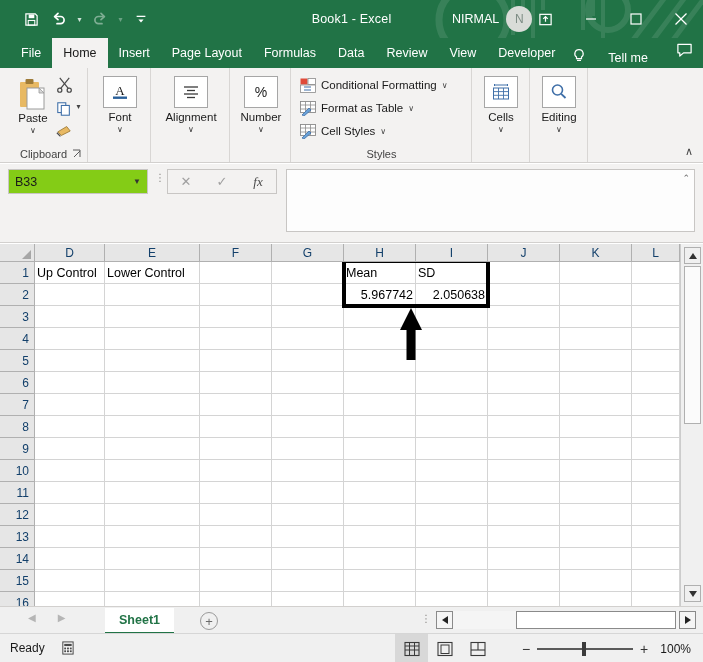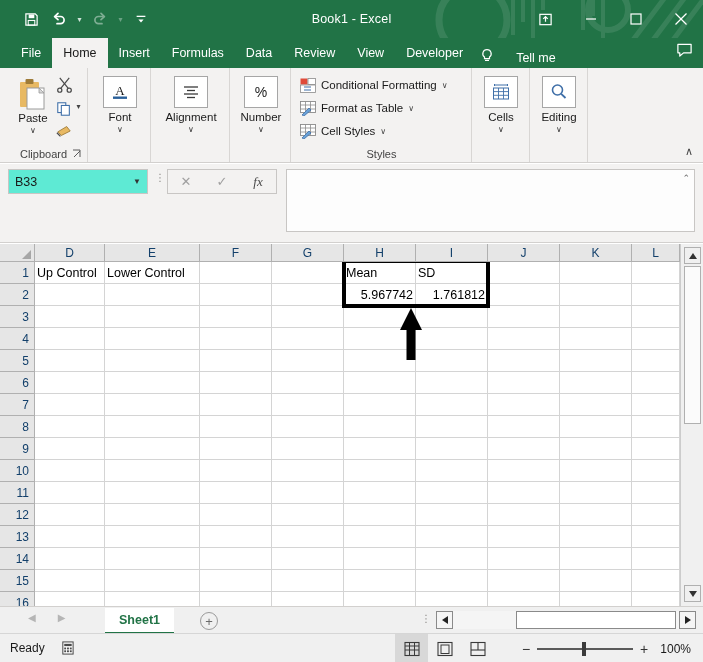--- a/index.html
+++ b/index.html
@@ -169,21 +169,21 @@
   
   .fbrow {
     position: absolute; left: 0; top: 164px;
     width: 703px; height: 79px;
     background: #f3f2f1;
     border-bottom: 1px solid #d2d0ce;
   }
   .namebox {
     position: absolute; left: 8px; top: 5px;
     width: 140px; height: 25px;
-    background: #5eead4; border: 1px solid #c8c6c4;
+    background: #84cc16; border: 1px solid #c8c6c4;
     display: flex; align-items: center;
     padding: 0 6px; font-size: 12.5px; color: #1a1a1a;
   }
   .namebox .nb-caret {
     margin-left: auto; font-size: 8px; color: #333;
   }
   .nb-grip {
     position: absolute; left: 155px; top: 11px;
     font-size: 10px; color: #8a8886; letter-spacing: 0;
     line-height: 6px; text-align: center; width: 6px;
@@ -451,20 +451,24 @@
             <line x1="3" y1="5" x2="13" y2="5" stroke="#fff" stroke-width="1.5"></line>
             <path d="M5 8.5h6L8 12z" fill="#fff"></path>
           </svg>
       </div>
     </div>
 
     <div class="title-center">
       <span class="title-text">Book1  -  Excel</span>
     </div>
 
+    <div class="acct">
+      <span class="acct-name">NIRMAL</span>
+      <span class="avatar">N</span>
+    </div>
 
     <div class="wincontrols">
       <div class="wc">
         <svg width="15" height="15" viewBox="0 0 16 16">
             <rect x="2" y="2.5" width="12" height="11" fill="none" stroke="#fff" stroke-width="1.3"></rect>
             <path d="M8 10.5V5M5.6 7.4 8 5l2.4 2.4" fill="none" stroke="#fff" stroke-width="1.3"></path>
           </svg>
       </div>
       <div class="wc">
         <svg width="12" height="12" viewBox="0 0 12 12">
@@ -483,20 +487,21 @@
           </svg>
       </div>
     </div>
   </div>
 
   <div class="tabstrip">
     <div style="width:10px"></div>
     <div class="tab">File</div>
     <div class="tab active">Home</div>
     <div class="tab">Insert</div>
+    <div class="tab">Page Layout</div>
     <div class="tab">Formulas</div>
     <div class="tab">Data</div>
     <div class="tab">Review</div>
     <div class="tab">View</div>
     <div class="tab">Developer</div>
     <div class="tellme-wrap">
       <span class="bulb">
         <svg width="14" height="16" viewBox="0 0 14 16">
             <path d="M7 1.6a4.1 4.1 0 0 0-2.5 7.4v1.6h5V9A4.1 4.1 0 0 0 7 1.6z" fill="none" stroke="#fff" stroke-width="1.2"></path>
             <line x1="5" y1="12.4" x2="9" y2="12.4" stroke="#fff" stroke-width="1.2"></line>
@@ -751,21 +756,21 @@
         <div class="hline" style="top: 241px;"></div>
         <div class="hline" style="top: 263px;"></div>
         <div class="hline" style="top: 285px;"></div>
         <div class="hline" style="top: 307px;"></div>
         <div class="hline" style="top: 329px;"></div>
         <div class="cell" style="left: 0px; width: 78px; top: 0px;">Up Control</div>
         <div class="cell" style="left: 70px; width: 95px; top: 0px;">Lower Control</div>
         <div class="cell" style="left: 309px; width: 72px; top: 0px;">Mean</div>
         <div class="cell" style="left: 381px; width: 72px; top: 0px;">SD</div>
         <div class="cell num" style="left: 309px; width: 72px; top: 22px;">5.967742</div>
-        <div class="cell num" style="left: 381px; width: 72px; top: 22px;">1.761812</div>
+        <div class="cell num" style="left: 381px; width: 72px; top: 22px;">2.050638</div>
         <div class="thickbox" style="left: 307px; top: -3px; width: 148px; height: 49px; border-color: rgb(0, 0, 0);"></div>
         <div class="arrow" style="left: 364px; top: 46px;"><svg width="24" height="52" viewBox="0 0 24 52">
             <path d="M12 0 L23 22 L16.5 22 L16.5 52 L7.5 52 L7.5 22 L1 22 Z" fill="#000000"></path>
           </svg></div>
       </div>
 
     <div class="vscroll">
       <div class="vs-arrow" style="top:3px;">
         <svg width="8" height="6" viewBox="0 0 8 6">
             <path d="M4 0 L8 6 L0 6 Z" fill="#333"></path>

